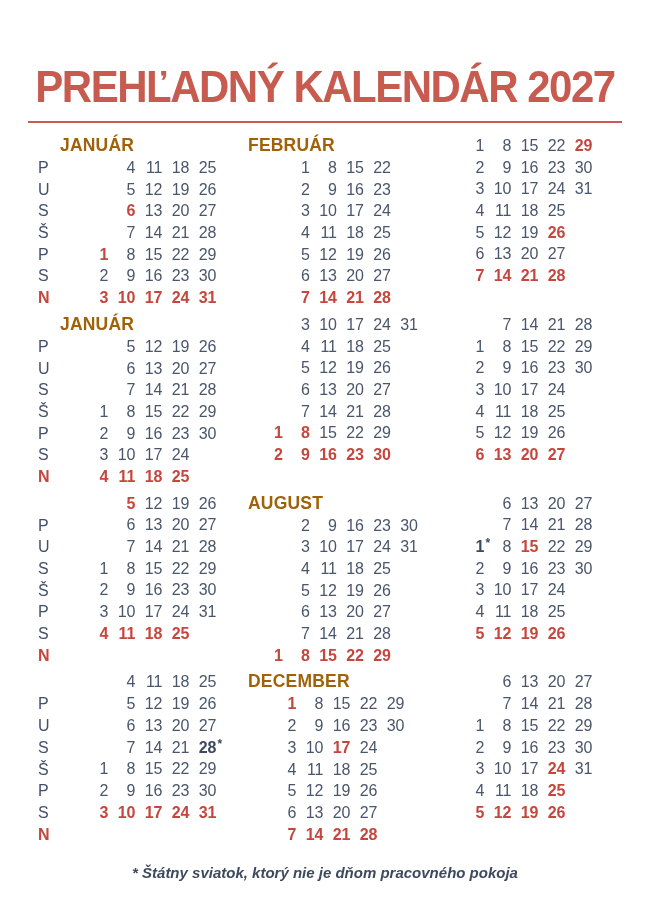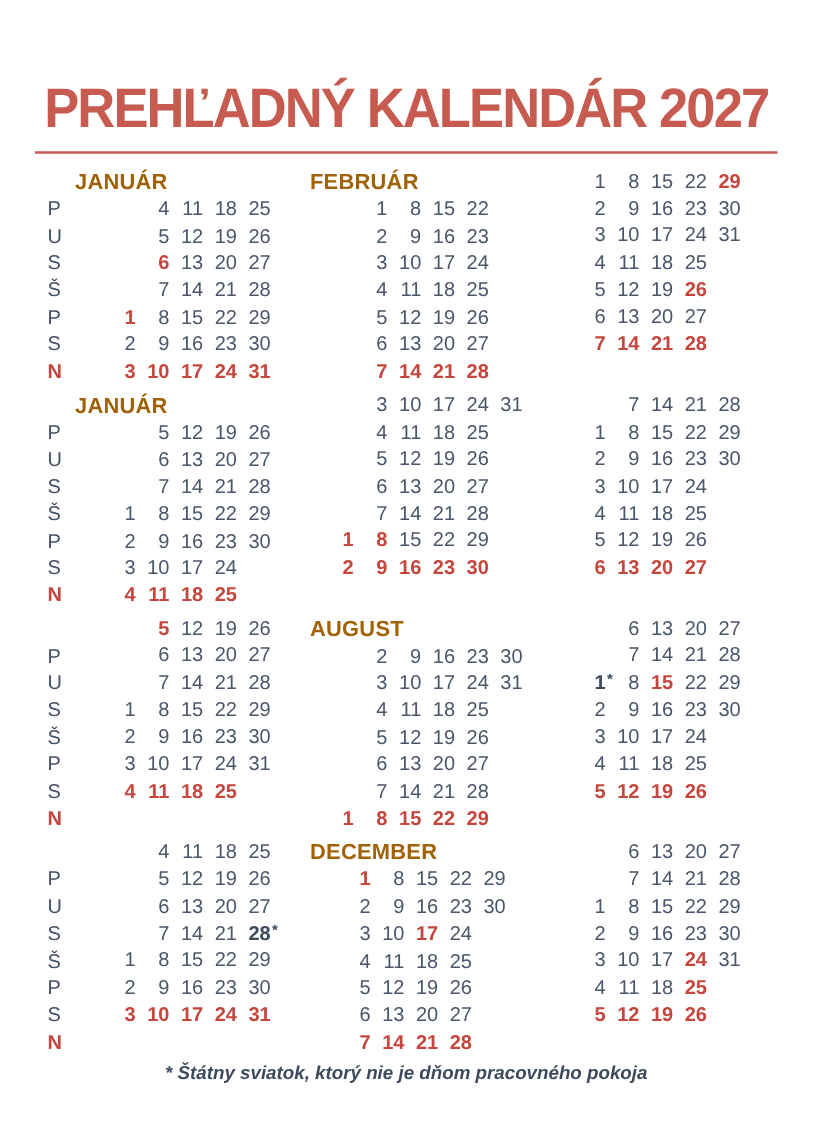--- a/index.html
+++ b/index.html
@@ -53,21 +53,21 @@
     position:relative;
     white-space:nowrap;
   }
   .cell.red{color:#c5463d;font-weight:bold;}
   .cell.star{color:#3d4a5e;font-weight:bold;}
   .cell .fn-mark{
     position:absolute;top:-3px;margin-left:1px;
     font-size:12px;color:#3d4a5e;font-weight:bold;
   }
   .footnote{
-    margin-top:5px;
+    margin-top:19px;
     text-align:center;
     font-size:15px;
     font-style:italic;
     font-weight:bold;
     color:#3d4a5e;
   }
 </style>
 </head>
 <body>
 

